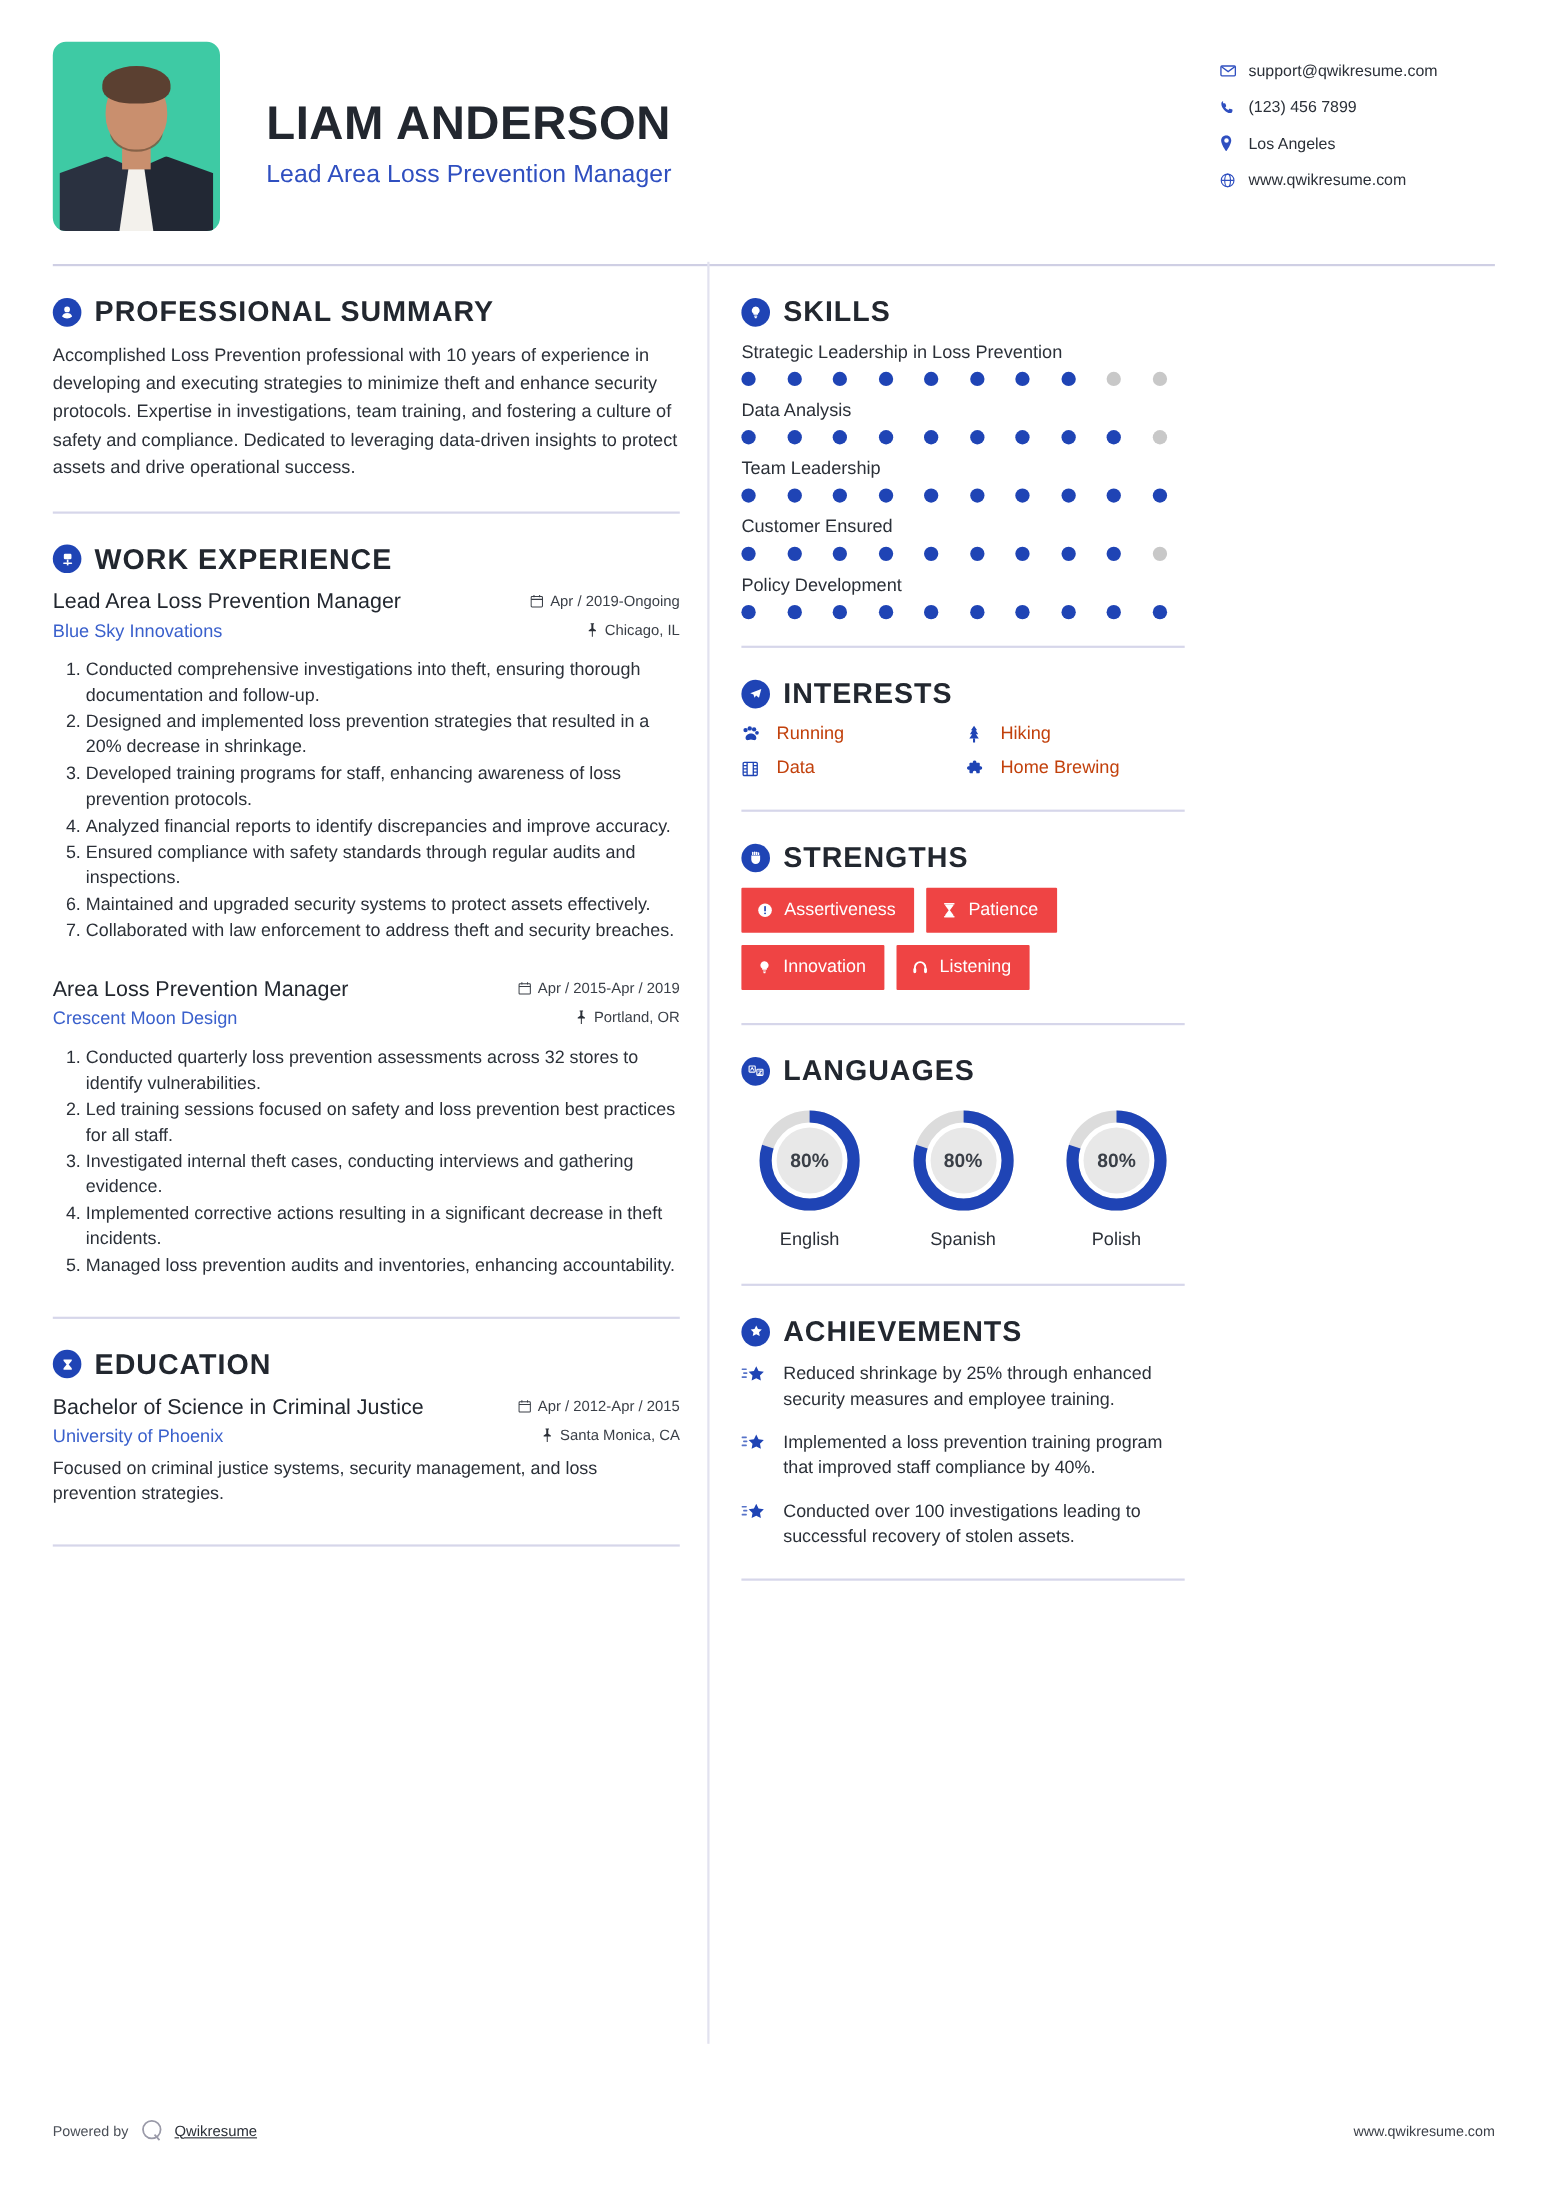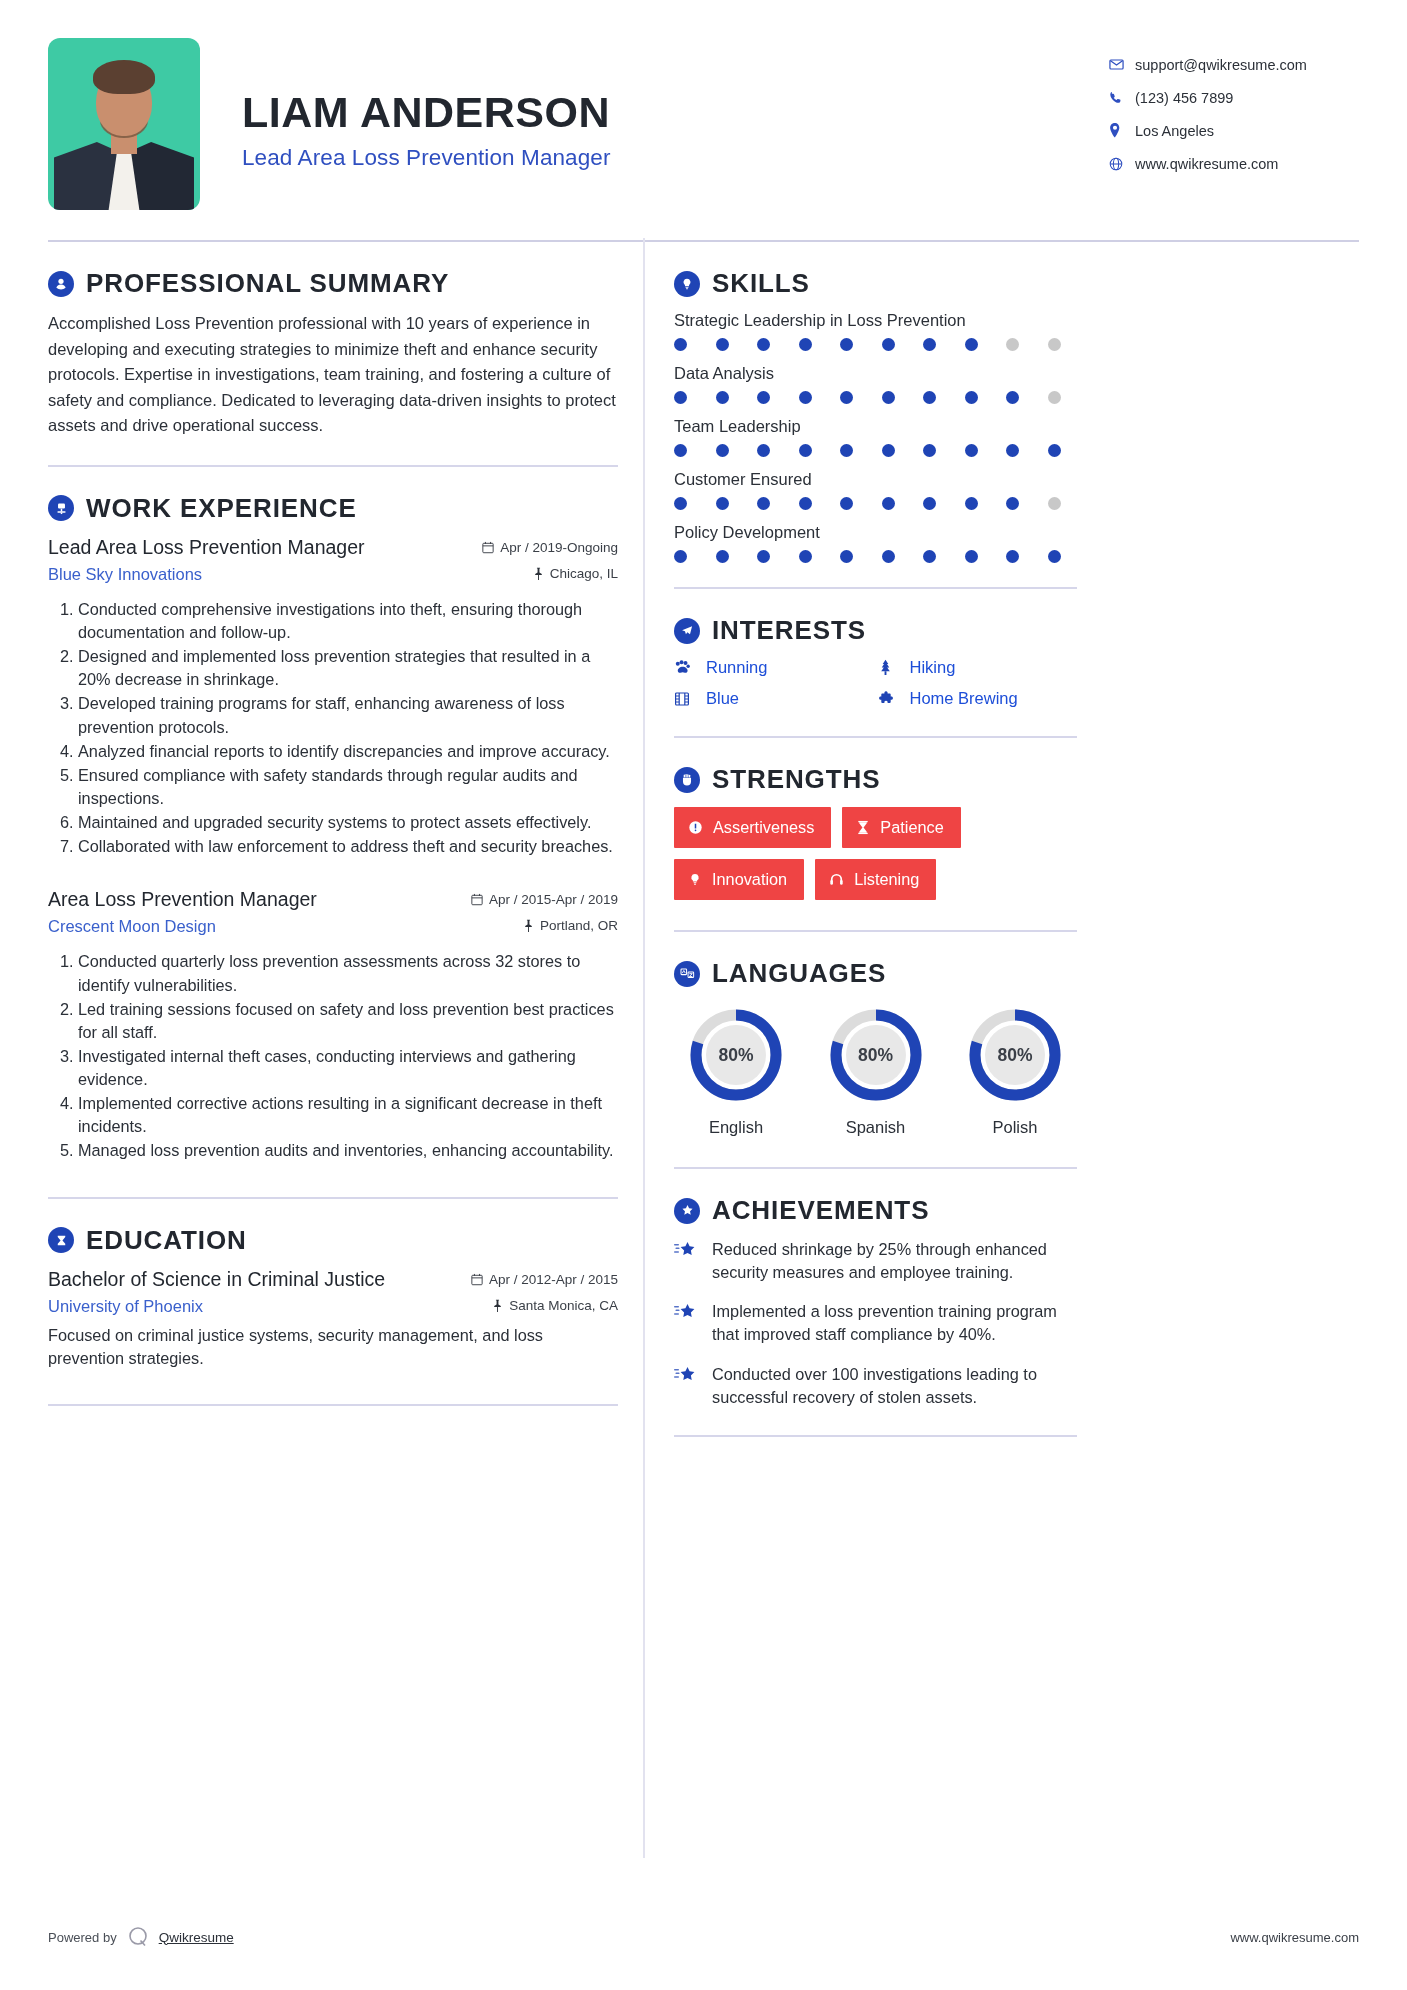--- a/index.html
+++ b/index.html
@@ -196,21 +196,21 @@
   .dots .d:last-child { margin-right: 0; }
   .dots .d.off { background: #c8c8c8; }
 
   
   .interests-grid {
     display: grid; grid-template-columns: 1fr 1fr;
     row-gap: 12px; column-gap: 4px;
   }
   .interest {
     display: flex; align-items: center; gap: 12px;
-    font-size: 16.5px; color: #1d4ed8;
+    font-size: 16.5px; color: #c2410c;
   }
   .interest .ii { width: 20px; flex:0 0 20px; color: #1f44b5; display:flex; }
 
   
   .strengths { display: flex; flex-wrap: wrap; gap: 11px; }
   .chip {
     background: #ef4444; color: #ffffff;
     padding: 11px 17px 11px 14px;
     font-size: 16.3px;
     display: flex; align-items: center; gap: 10px;
@@ -592,21 +592,21 @@
             <span>Hiking</span>
           </div>
 
           <div class="interest">
             <span class="ii">
               <svg width="16" height="16" viewBox="0 0 16 16" fill="none" stroke="#1f44b5" stroke-width="1.2">
                 <rect x="1.6" y="2" width="12.8" height="12" rx="1"></rect>
                 <path d="M5.2 2v12M10.8 2v12M1.6 5h3.6M1.6 8h3.6M1.6 11h3.6M10.8 5h3.6M10.8 8h3.6M10.8 11h3.6"></path>
               </svg>
             </span>
-            <span>Blue</span>
+            <span>Data</span>
           </div>
 
           <div class="interest">
             <span class="ii">
               <svg width="16" height="16" viewBox="0 0 16 16" fill="#1f44b5">
                 <path d="M6.4 1.4a1.7 1.7 0 0 1 3.2 0v1.1h2.2c.5 0 .9.4.9.9v2.2h1.1a1.7 1.7 0 0 1 0 3.2h-1.1v2.2c0 .5-.4.9-.9.9H9.6V10.8a1.7 1.7 0 0 0-3.2 0v1.1H4.2a.9.9 0 0 1-.9-.9V8.8H2.2a1.7 1.7 0 0 1 0-3.2h1.1V3.4c0-.5.4-.9.9-.9h2.2z"></path>
               </svg>
             </span>
             <span>Home Brewing</span>
           </div>

